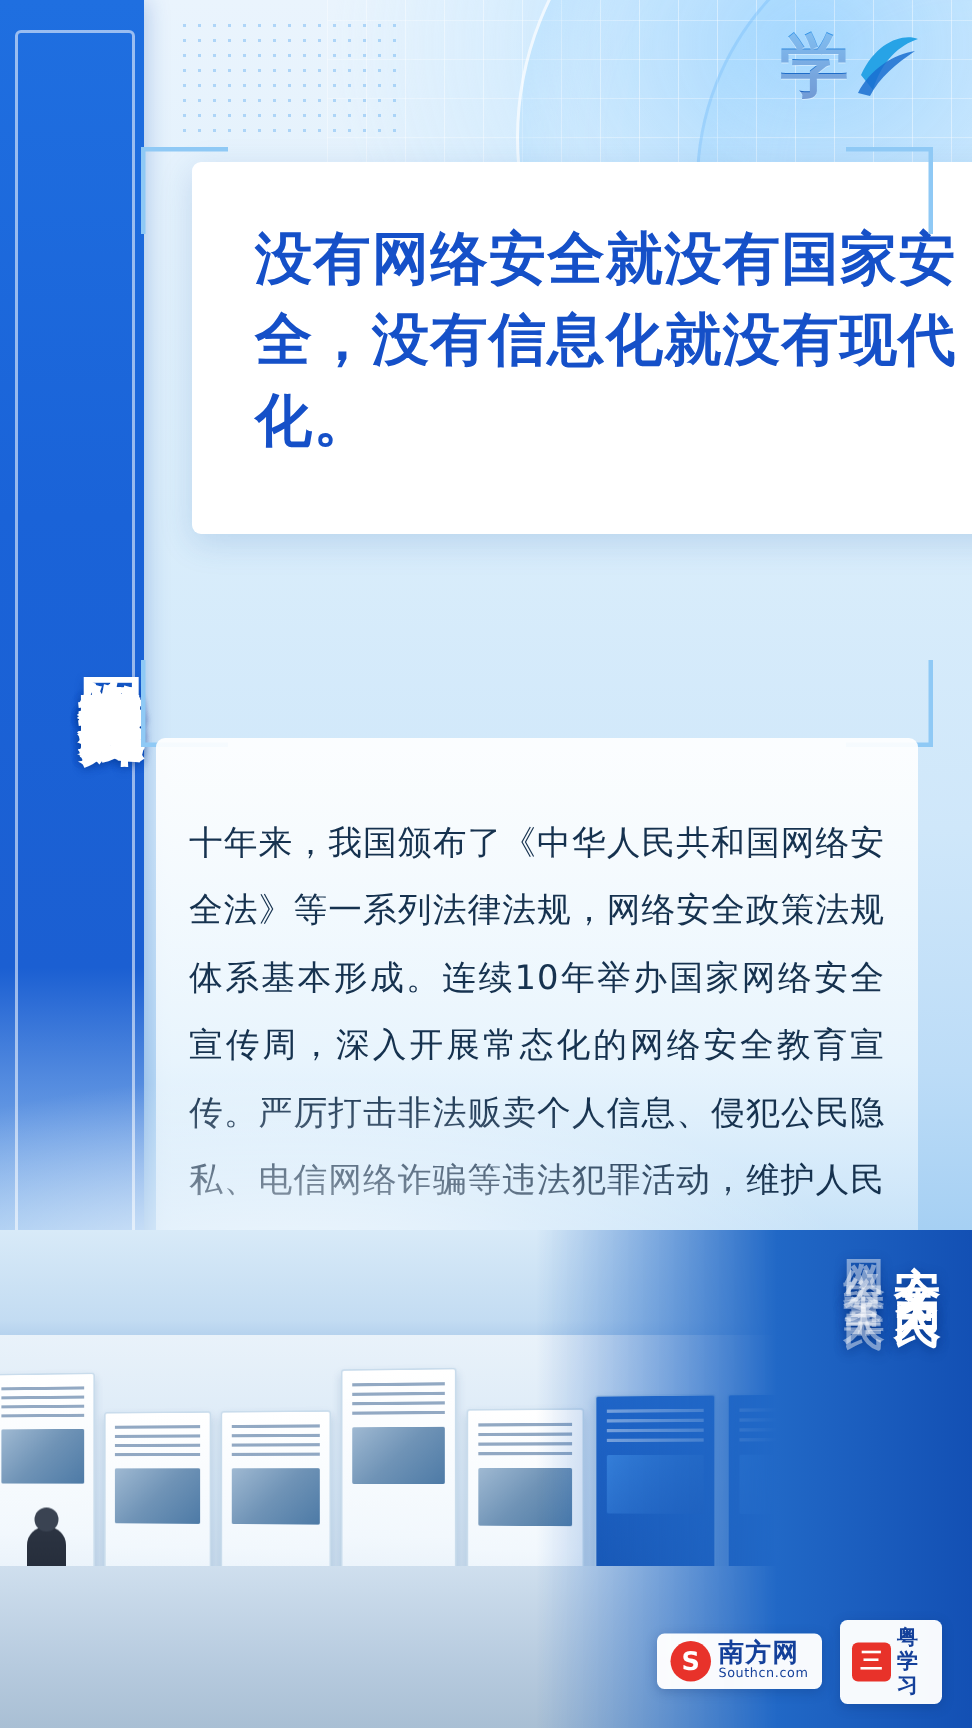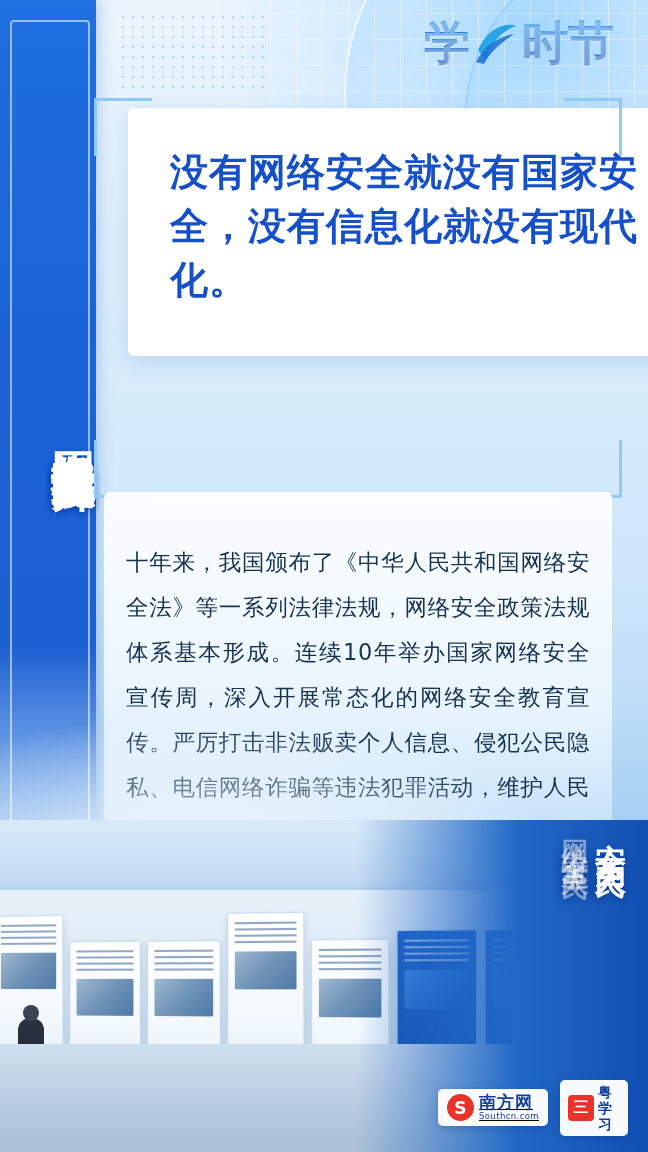--- a/index.html
+++ b/index.html
@@ -303,21 +303,21 @@
     width: 27px; height: 27px;
     border-radius: 50%;
     background: #e8322a;
     color: #fff;
     font-size: 17px;
     font-weight: bold;
     display: flex;
     align-items: center;
     justify-content: center;
   }
-  .logo-southcn .txt { line-height: 1.05; text-decoration: underline; }
+  .logo-southcn .txt { line-height: 1.05; }
   .logo-southcn .cn { font-size: 17px; font-weight: bold; color: #14409a; letter-spacing: 1px; }
   .logo-southcn .en { font-size: 8.5px; color: #14409a; letter-spacing: .4px; }
   .logo-yuexuexi {
     display: flex;
     align-items: center;
     gap: 4px;
     background: rgba(255,255,255,0.97);
     border-radius: 5px;
     padding: 4px 8px;
     box-shadow: 0 2px 8px rgba(10,40,100,0.25);
@@ -351,21 +351,20 @@
   <div class="corner-dots"></div>
 
   <div class="header-logo">
     <span class="kanji">学</span>
     <span class="swoosh">
       <svg width="44" height="46" viewBox="0 0 44 46">
         <path d="M4 30 C14 8, 32 2, 42 6 C30 10, 18 20, 12 40 Z" fill="#27a3e6"></path>
         <path d="M2 42 C10 26, 26 16, 40 14 C28 22, 16 32, 10 44 Z" fill="#1a6fd0" opacity="0.85"></path>
       </svg>
     </span>
-    <span class="kanji">时节</span>
   </div>
 
   <div class="left-band">
     <div class="left-band-inner"></div>
   </div>
   <div class="vertical-title">网络安全保障体系和能力持续提升</div>
 
   <div class="quote-card">
     <p class="quote-text">没有网络安全就没有国家安全，没有信息化就没有现代化。</p>
   </div>

